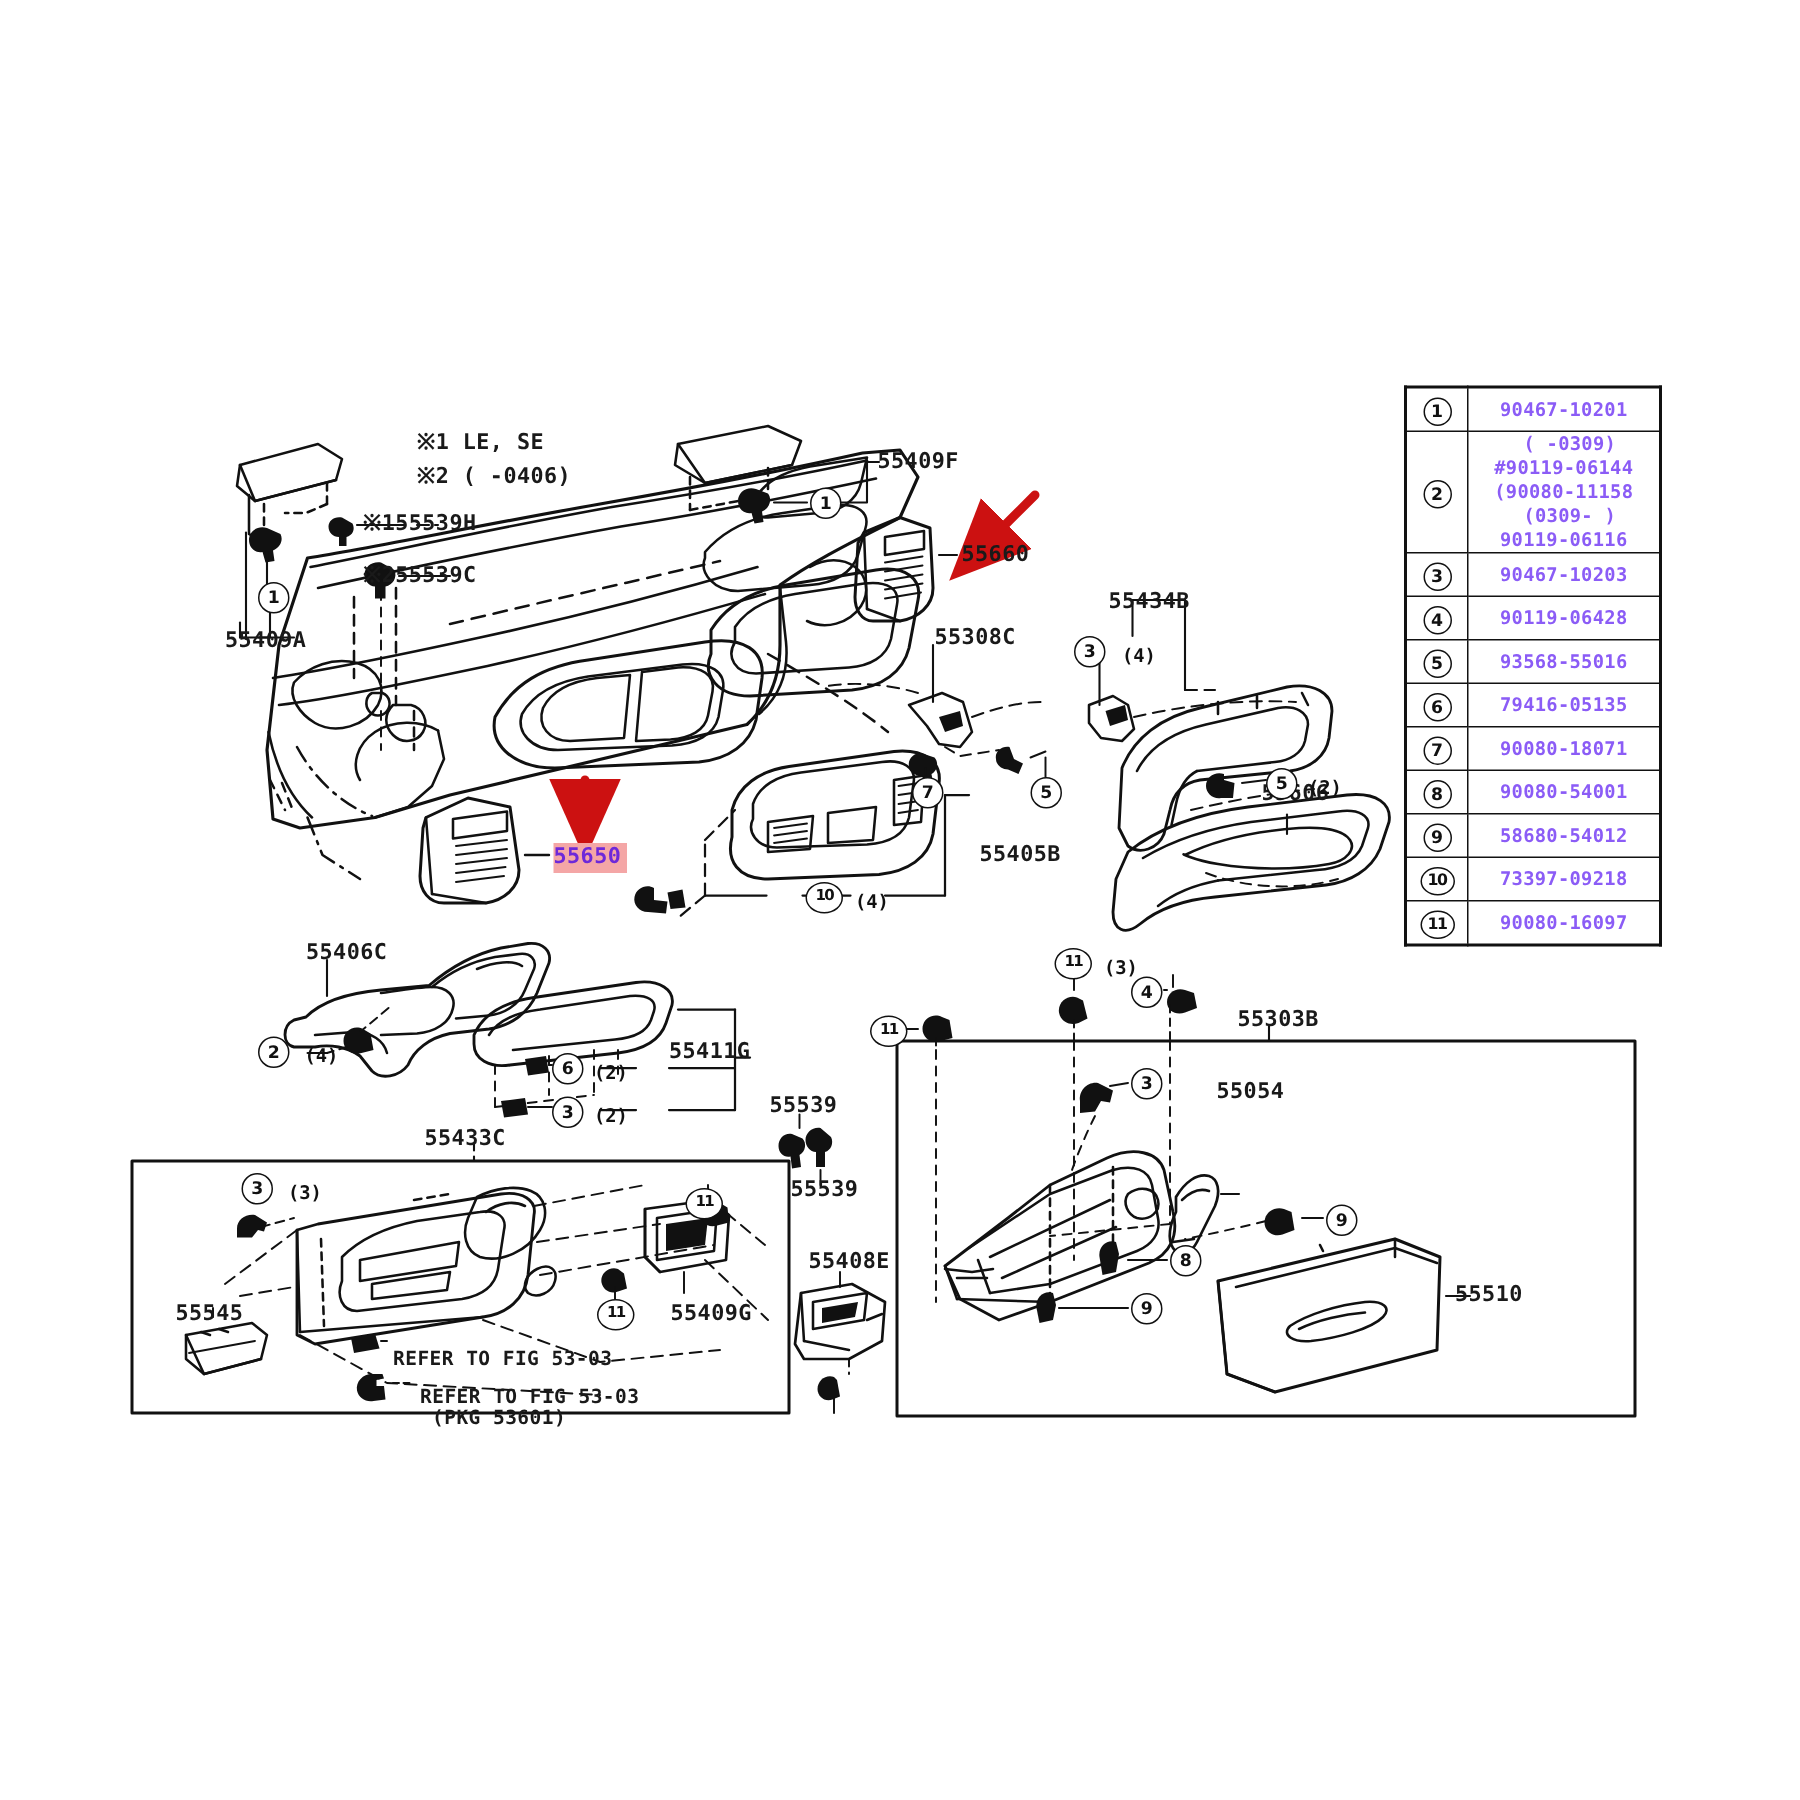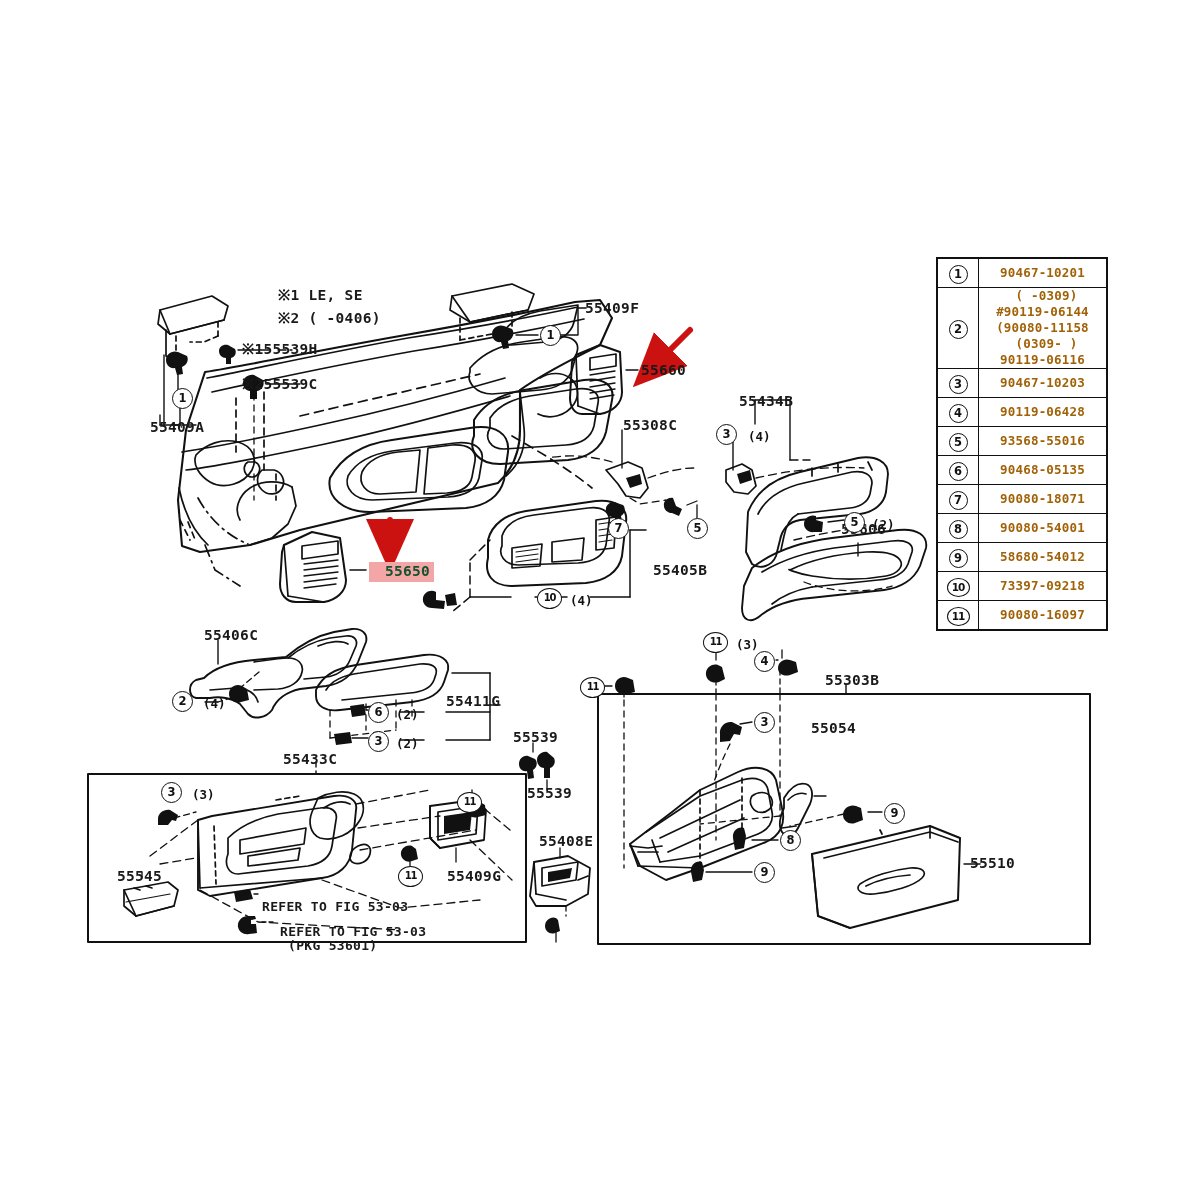--- a/index.html
+++ b/index.html
@@ -4,29 +4,29 @@
 <style>
   html,body{margin:0;padding:0;background:#fff;}
   body{width:1200px;height:1200px;position:relative;overflow:hidden;
        font-family:"DejaVu Sans","Liberation Sans",sans-serif;color:#000;}
   #sheet{position:absolute;left:0;top:0;width:1200px;height:1200px;background:#ffffff;}
   svg{position:absolute;left:0;top:0;width:1200px;height:1200px;}
   .lbl{position:absolute;font-family:"DejaVu Sans Mono","Liberation Mono",monospace;
        font-size:14.5px;font-weight:bold;letter-spacing:.3px;white-space:nowrap;
        color:#1a1a1a;line-height:1;}
   .lbl.sm{font-size:13px;margin-top:12px;}
-  .hl{background:#f4a6a6;color:#14532d;padding:2px 4px 3px 16px;}
+  .hl{background:#f4a6a6;color:#6d28d9;padding:2px 4px 3px 0;}
   
   #ptable{position:absolute;left:936px;top:257px;width:172px;
           border:2px solid #111;border-collapse:collapse;background:#fff;}
   #ptable td{border:1px solid #111;padding:0;}
   .pt-num{width:40px;text-align:center;vertical-align:middle;height:28px;}
   .pt-val{text-align:center;vertical-align:middle;
           font-family:"DejaVu Sans Mono","Liberation Mono",monospace;
-          font-size:12.5px;font-weight:bold;letter-spacing:.2px;color:#a16207;}
+          font-size:12.5px;font-weight:bold;letter-spacing:.2px;color:#8b5cf6;}
   .pt-val .ln{display:block;line-height:1.28;text-align:center;padding-left:8px;}
   .pt-val .ln.c{text-align:center;padding-left:0;}
   .circ{display:inline-block;width:19px;height:19px;border:1.6px solid #111;
         border-radius:50%;font-family:"DejaVu Sans","Liberation Sans",sans-serif;
         font-size:11.5px;font-weight:bold;line-height:17px;text-align:center;
         color:#111;box-sizing:border-box;}
   .circ.w2{width:23px;font-size:10.5px;letter-spacing:-1px;}
   
   .cal{position:absolute;width:21px;height:21px;border:1.7px solid #111;border-radius:50%;
        font-size:11.5px;font-weight:bold;line-height:18px;text-align:center;
@@ -523,21 +523,21 @@
       </td>
       <td class="pt-val">
         <span class="ln c">93568-55016</span>
       </td>
     </tr>
     <tr>
       <td class="pt-num">
         <span class="circ">6</span>
       </td>
       <td class="pt-val">
-        <span class="ln c">90468-05135</span>
+        <span class="ln c">79416-05135</span>
       </td>
     </tr>
     <tr>
       <td class="pt-num">
         <span class="circ">7</span>
       </td>
       <td class="pt-val">
         <span class="ln c">90080-18071</span>
       </td>
     </tr>

